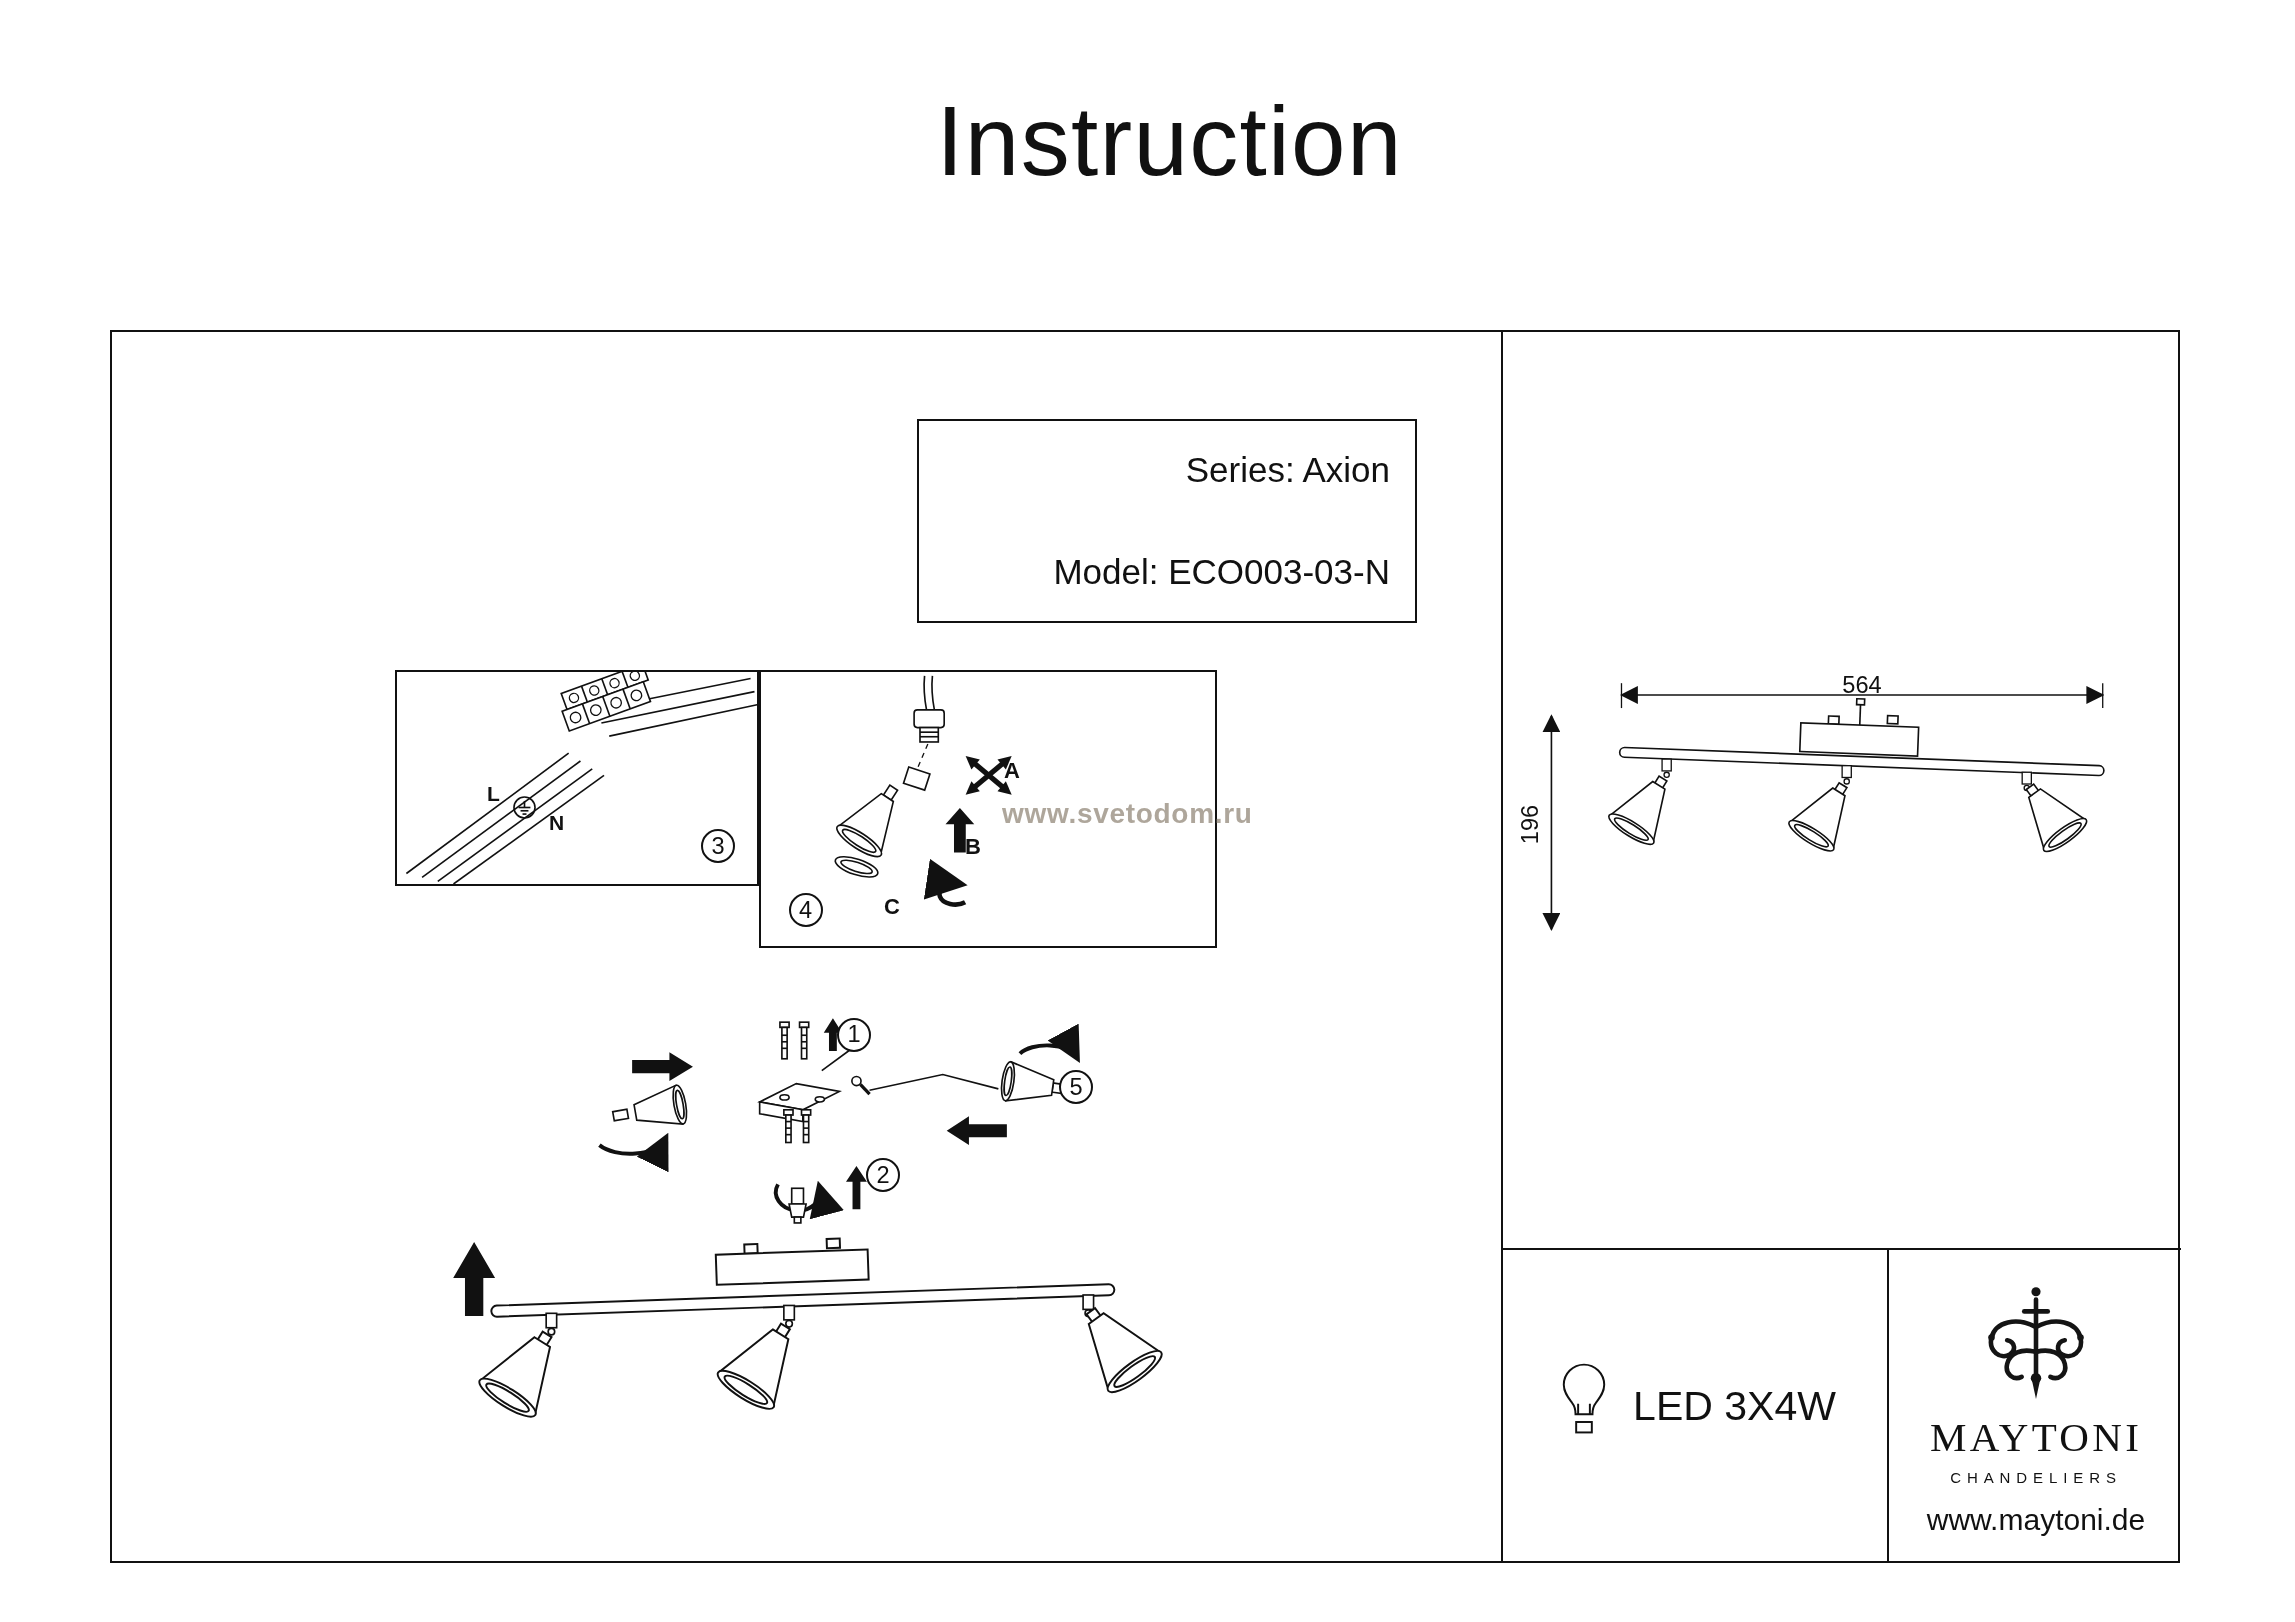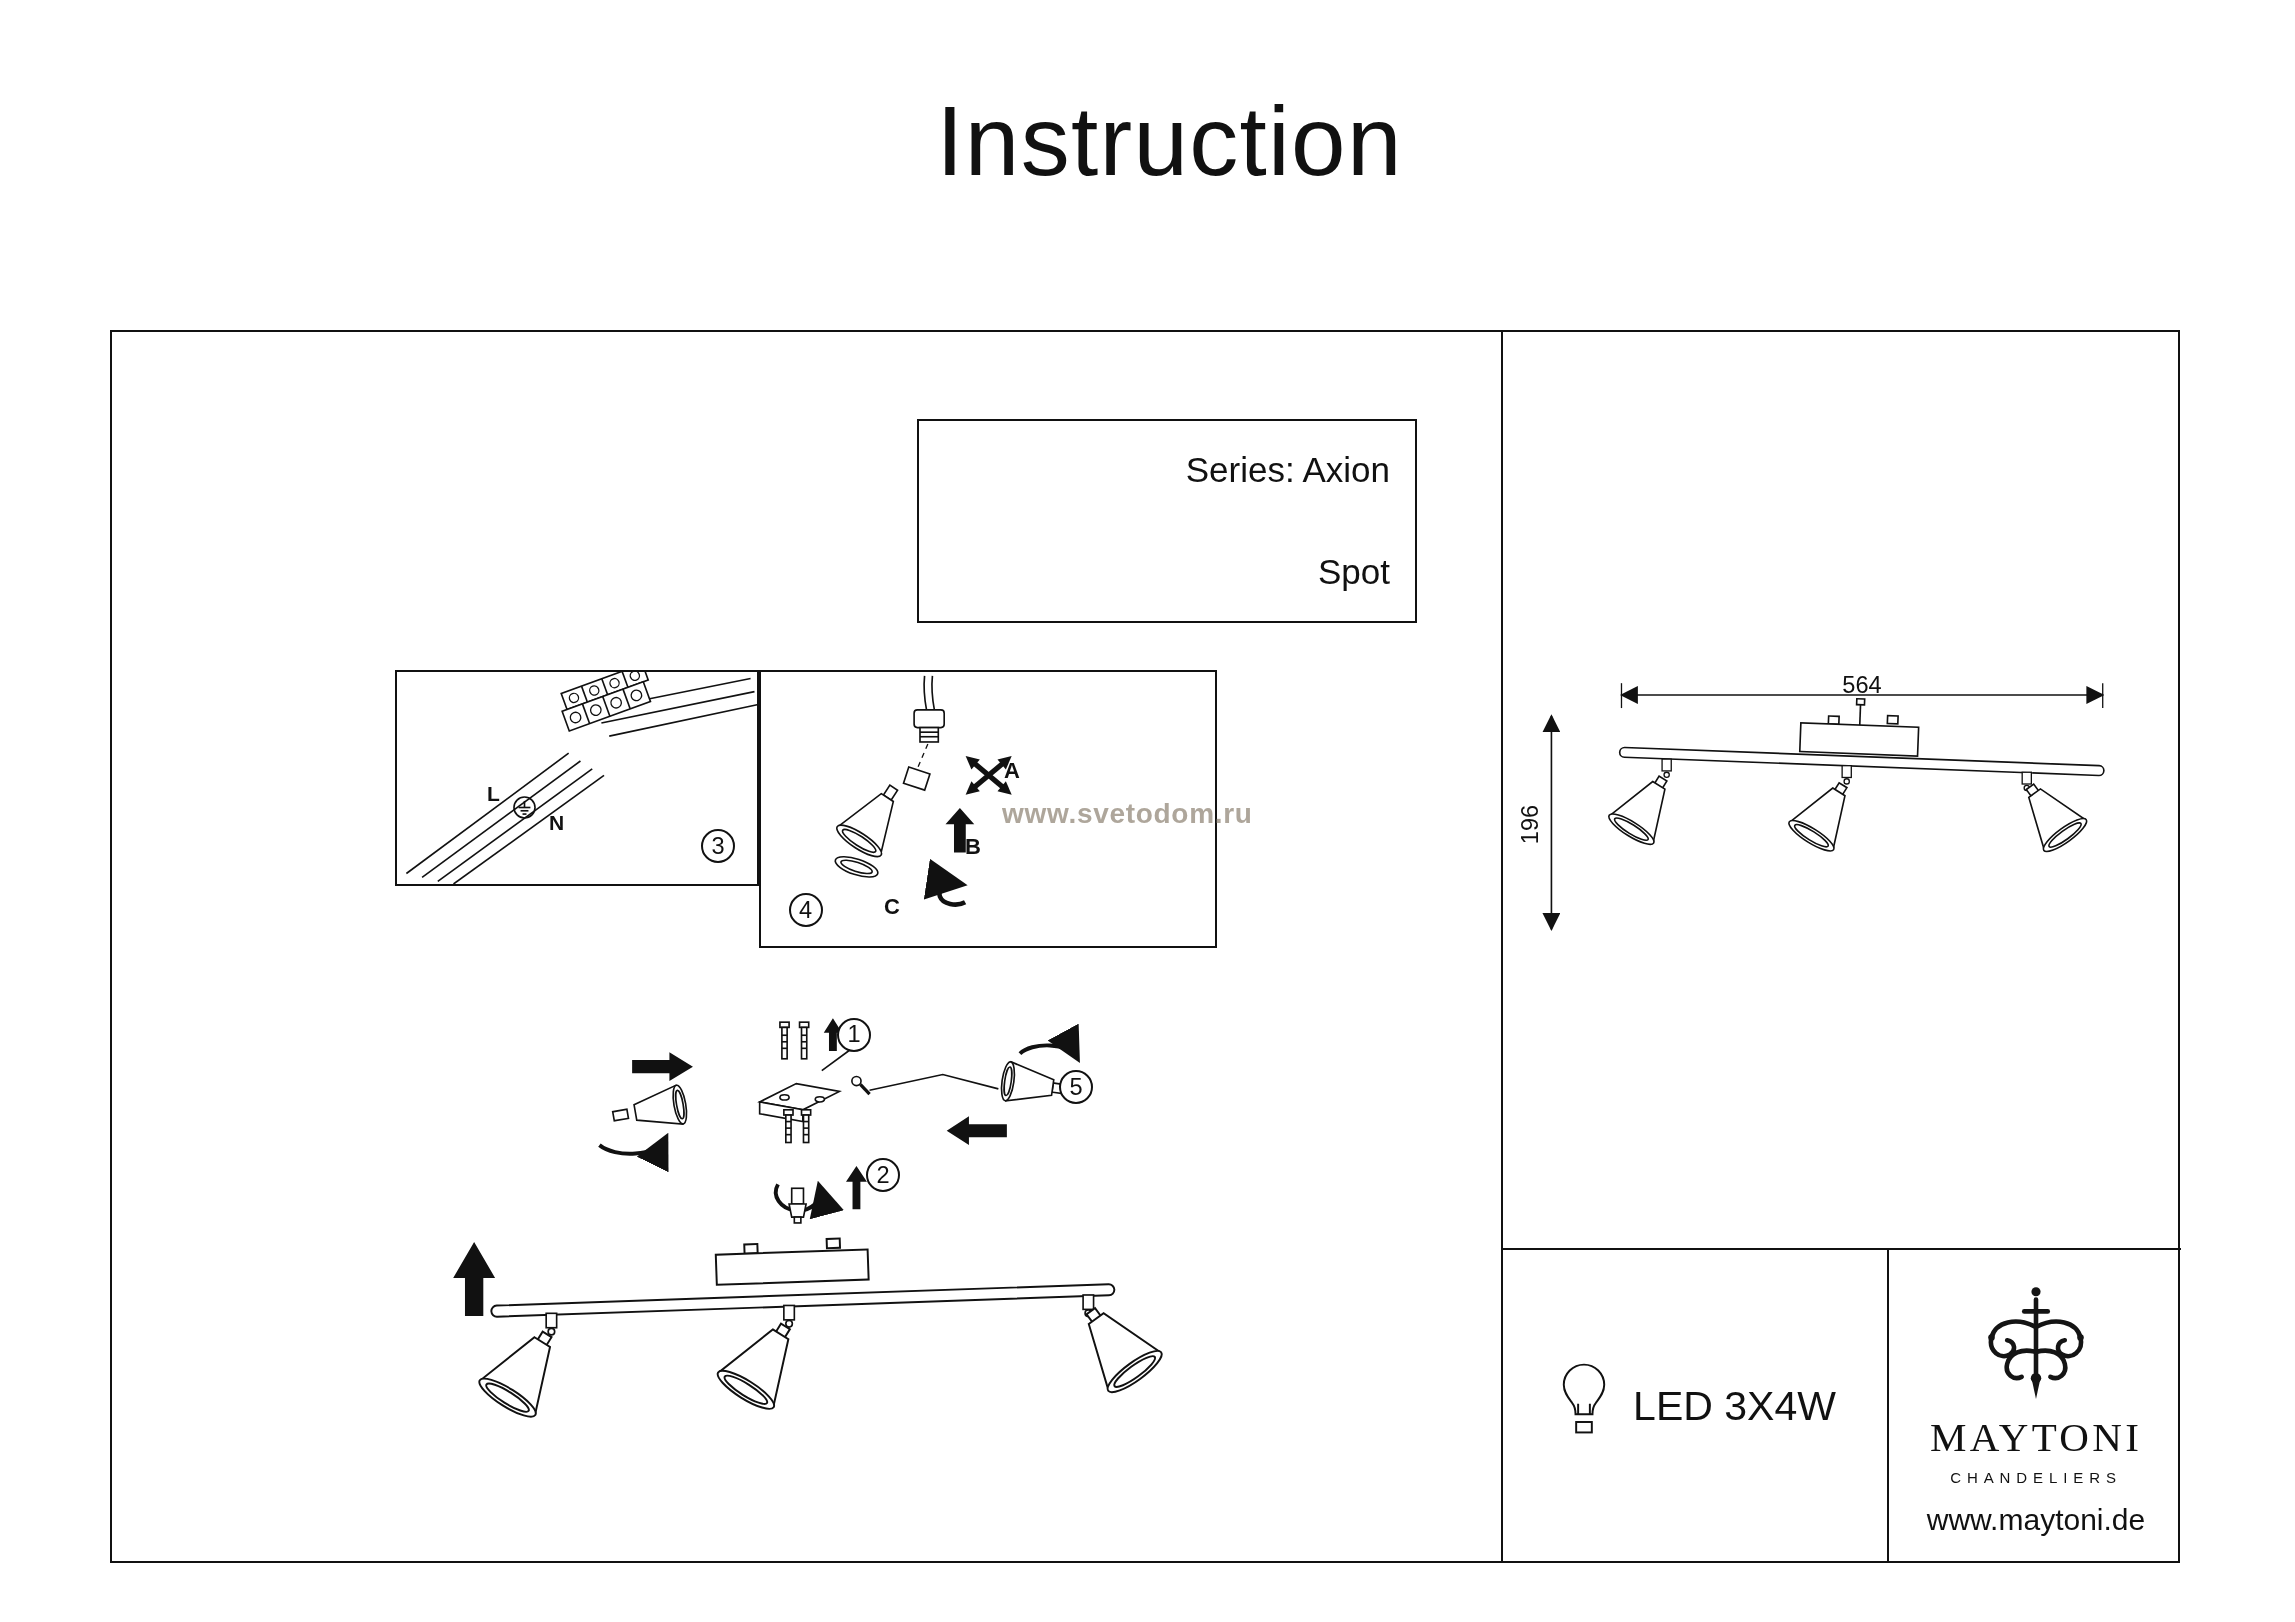--- a/index.html
+++ b/index.html
@@ -72,21 +72,21 @@
 <body>
 
 <div class="page">
 
   <h1 class="title">Instruction</h1>
 
   <div class="main-box">
 
     <div class="info-box">
       <div>Series: Axion</div>
-      <div>Spot</div>
+      <div>Model: ECO003-03-N</div>
     </div>
 
     <div class="box3">
       <svg width="361" height="212" viewBox="0 0 551 324">
         <g stroke="#111" fill="none" stroke-width="2.5">
           <path d="M14,308 L262,124"></path>
           <path d="M38,314 L280,136"></path>
           <path d="M62,320 L298,148"></path>
           <path d="M86,324 L316,158"></path>
           <path d="M300,58 L540,10"></path>

